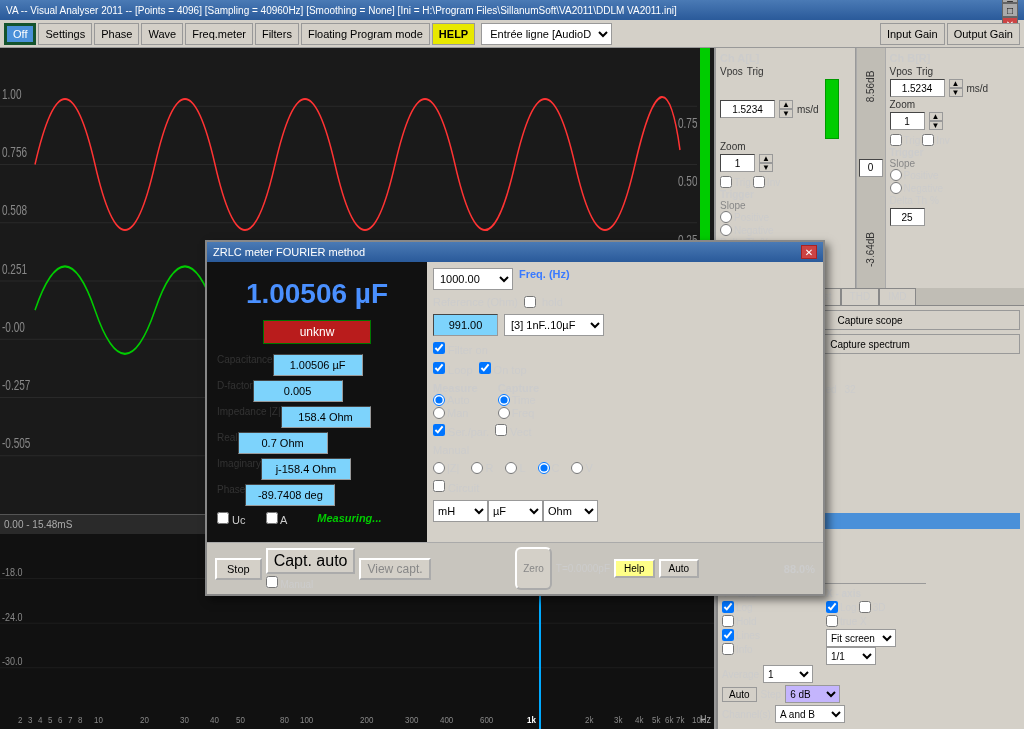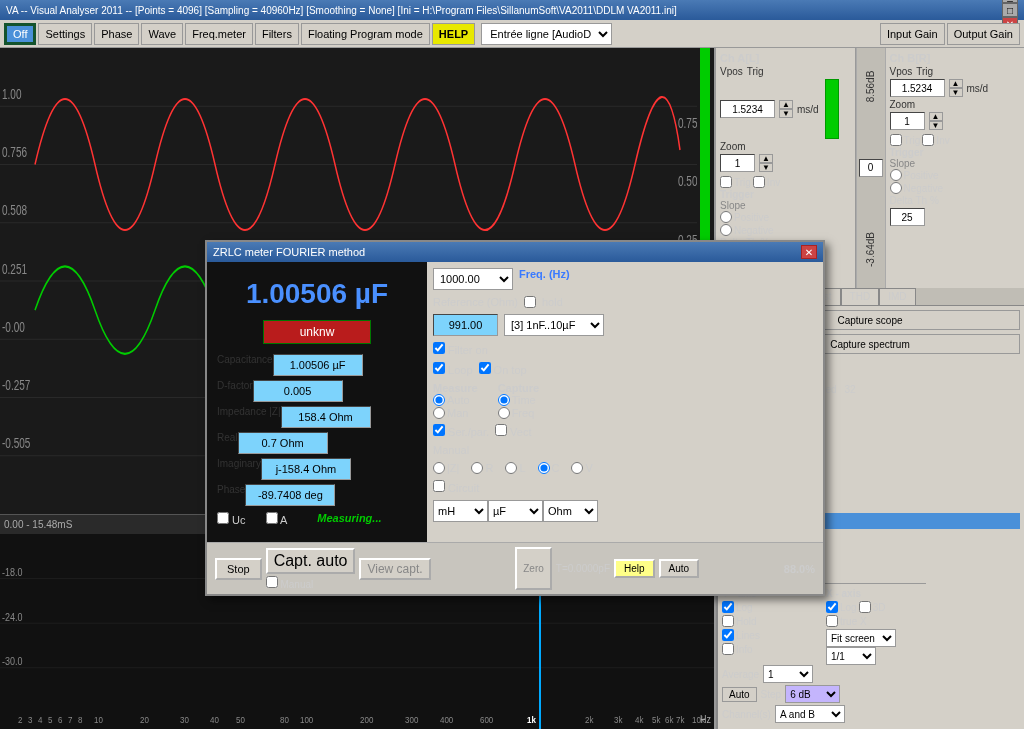--- a/index.html
+++ b/index.html
@@ -965,21 +965,21 @@
       <div style="display:flex;flex-direction:column;gap:2px;">
         <button class="zrlc-btn" style="font-size:16px;padding:2px 6px;">Capt. auto</button>
         <label style="font-size:10px;">
           <input type="checkbox" style="">
           <span>Manual</span>
         </label>
       </div>
       <button class="zrlc-btn" style="font-size:12px;padding:2px 6px;color:#888;">View capt.</button>
     </div>
     <div style="display:flex;align-items:center;gap:4px;">
-      <button class="zrlc-btn" style="font-size:10px;padding:14px 6px;color:#888;">Zero</button>
+      <button class="zrlc-btn" style="font-size:10px;padding:14px 6px;color:#888;border-radius:6px;">Zero</button>
       <span style="font-size:10px;">T=0.0000pF</span>
       <button class="zrlc-btn" style="font-size:10px;padding:2px 8px;background:#ffff88;">Help</button>
       <button class="zrlc-btn" style="font-size:10px;padding:2px 8px;">Auto</button>
     </div>
     <div style="display:flex;align-items:center;">
       <span style="font-size:11px;font-weight:bold;">88.0%</span>
     </div>
   </div>
 
 </div>

